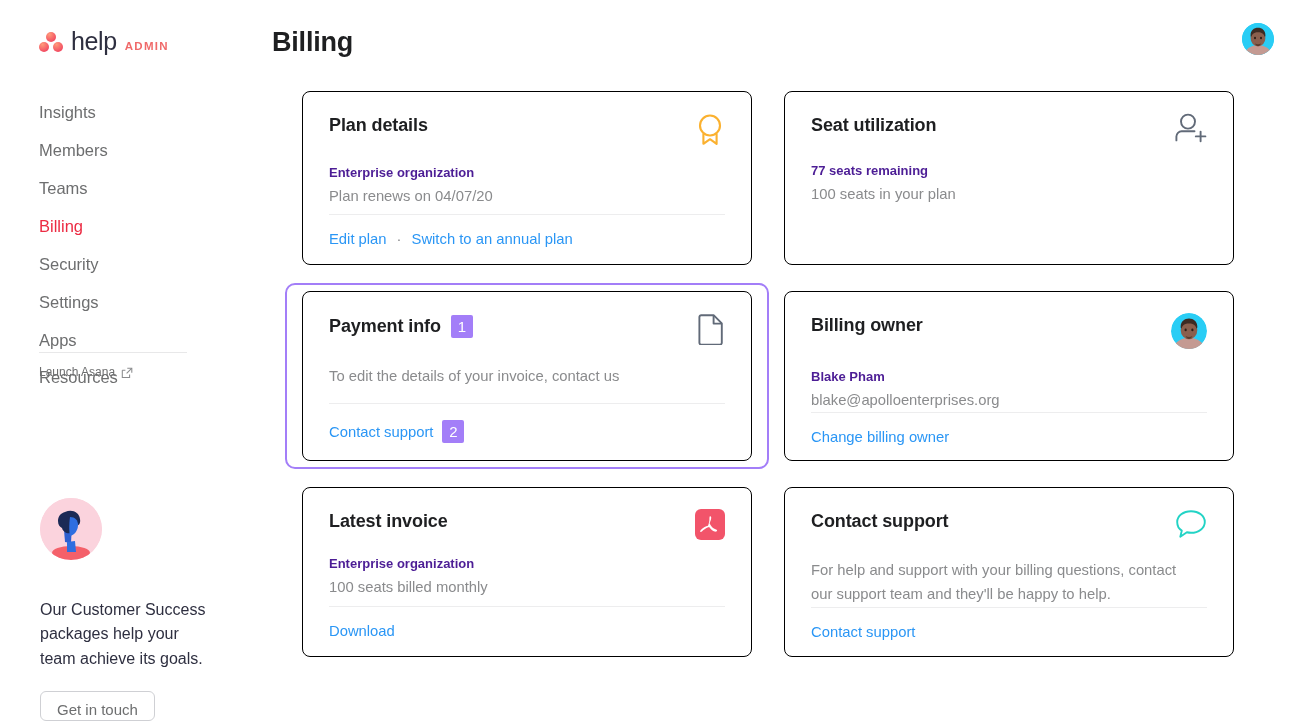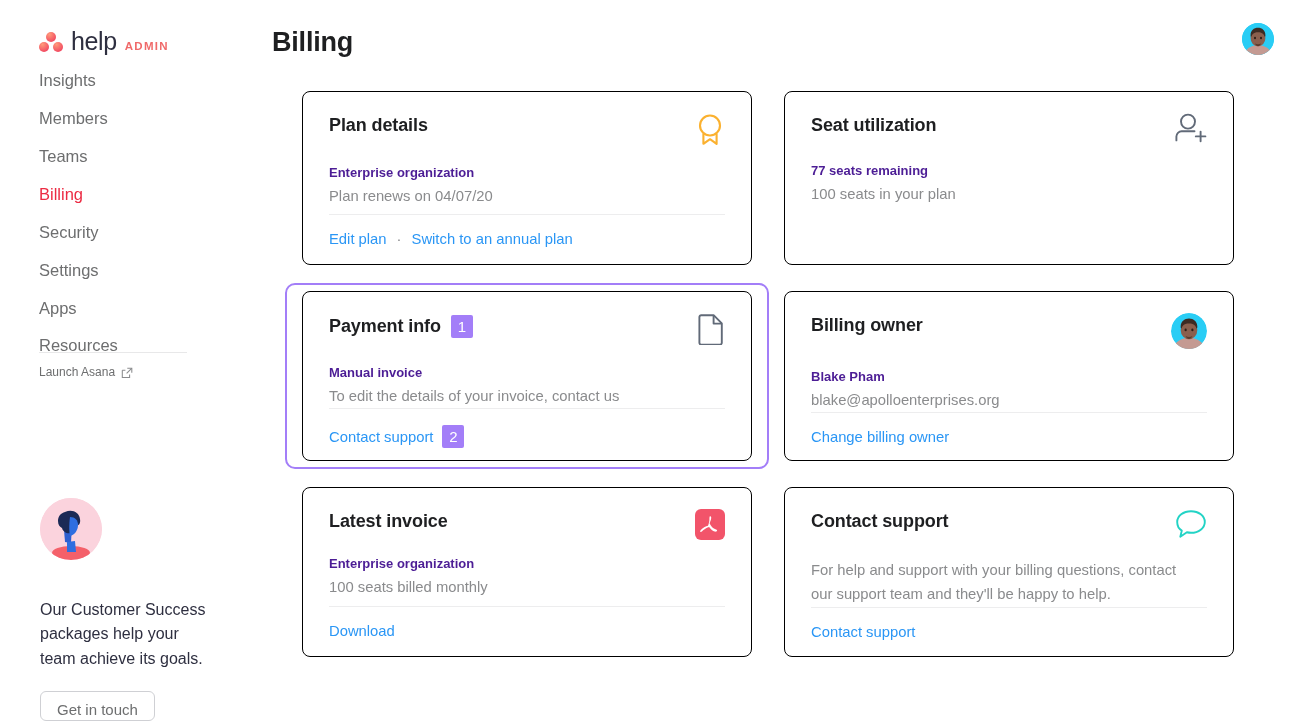--- a/index.html
+++ b/index.html
@@ -12,21 +12,21 @@
   }
   .app { position: relative; width: 1300px; height: 728px; }
 
   
   .sidebar { position: absolute; left: 0; top: 0; width: 272px; height: 728px; background: #fff; }
   .brand { position: absolute; left: 39px; top: 29px; display: flex; align-items: center; gap: 8px; }
   .brand-logo { display: flex; align-items: flex-end; }
   .brand-word { font-size: 25px; font-weight: 400; color: #2e2f40; letter-spacing: -0.4px; line-height: 1; }
   .brand-admin { font-size: 11.5px; font-weight: 700; color: #f06a6a; letter-spacing: 1.3px; position: relative; top: 4px; }
 
-  .nav { position: absolute; left: 0; top: 62px; width: 272px; }
+  .nav { position: absolute; left: 0; top: 94px; width: 272px; }
   .nav-item {
     display: block; padding: 7px 0 7px 39px;
     font-size: 16.5px; color: #6d6e6f; line-height: 1.45;
     text-decoration: none; cursor: pointer;
   }
   .nav-item.active { color: #ec2b43; }
 
   .nav-divider { position: absolute; left: 39px; top: 352px; width: 148px; height: 1px; background: #e8e8e9; }
 
   .launch {
@@ -234,21 +234,20 @@
             <span class="badge">1</span>
           </div>
           <span class="card-icon">
             <svg width="27" height="32" viewBox="0 0 27 32" aria-hidden="true">
               <path d="M3.2 2.2h12.4l8.2 8.2v19.4a1.8 1.8 0 0 1-1.8 1.8H3.2a1.8 1.8 0 0 1-1.8-1.8V4a1.8 1.8 0 0 1 1.8-1.8z" fill="none" stroke="#616a78" stroke-width="1.9" stroke-linejoin="round"></path>
               <path d="M15.6 2.4v8.2h8.2" fill="none" stroke="#616a78" stroke-width="1.9" stroke-linejoin="round"></path>
             </svg>
           </span>
         </div>
         <div class="card-body">
-          <div class="line-strong">Manual invoice</div>
           <div class="line-muted">To edit the details of your invoice, contact us</div>
         </div>
         <div class="card-foot">
           <a class="link">Contact support</a>
           <span class="badge">2</span>
         </div>
       </div>
     </div>
 
     <div class="cell">

